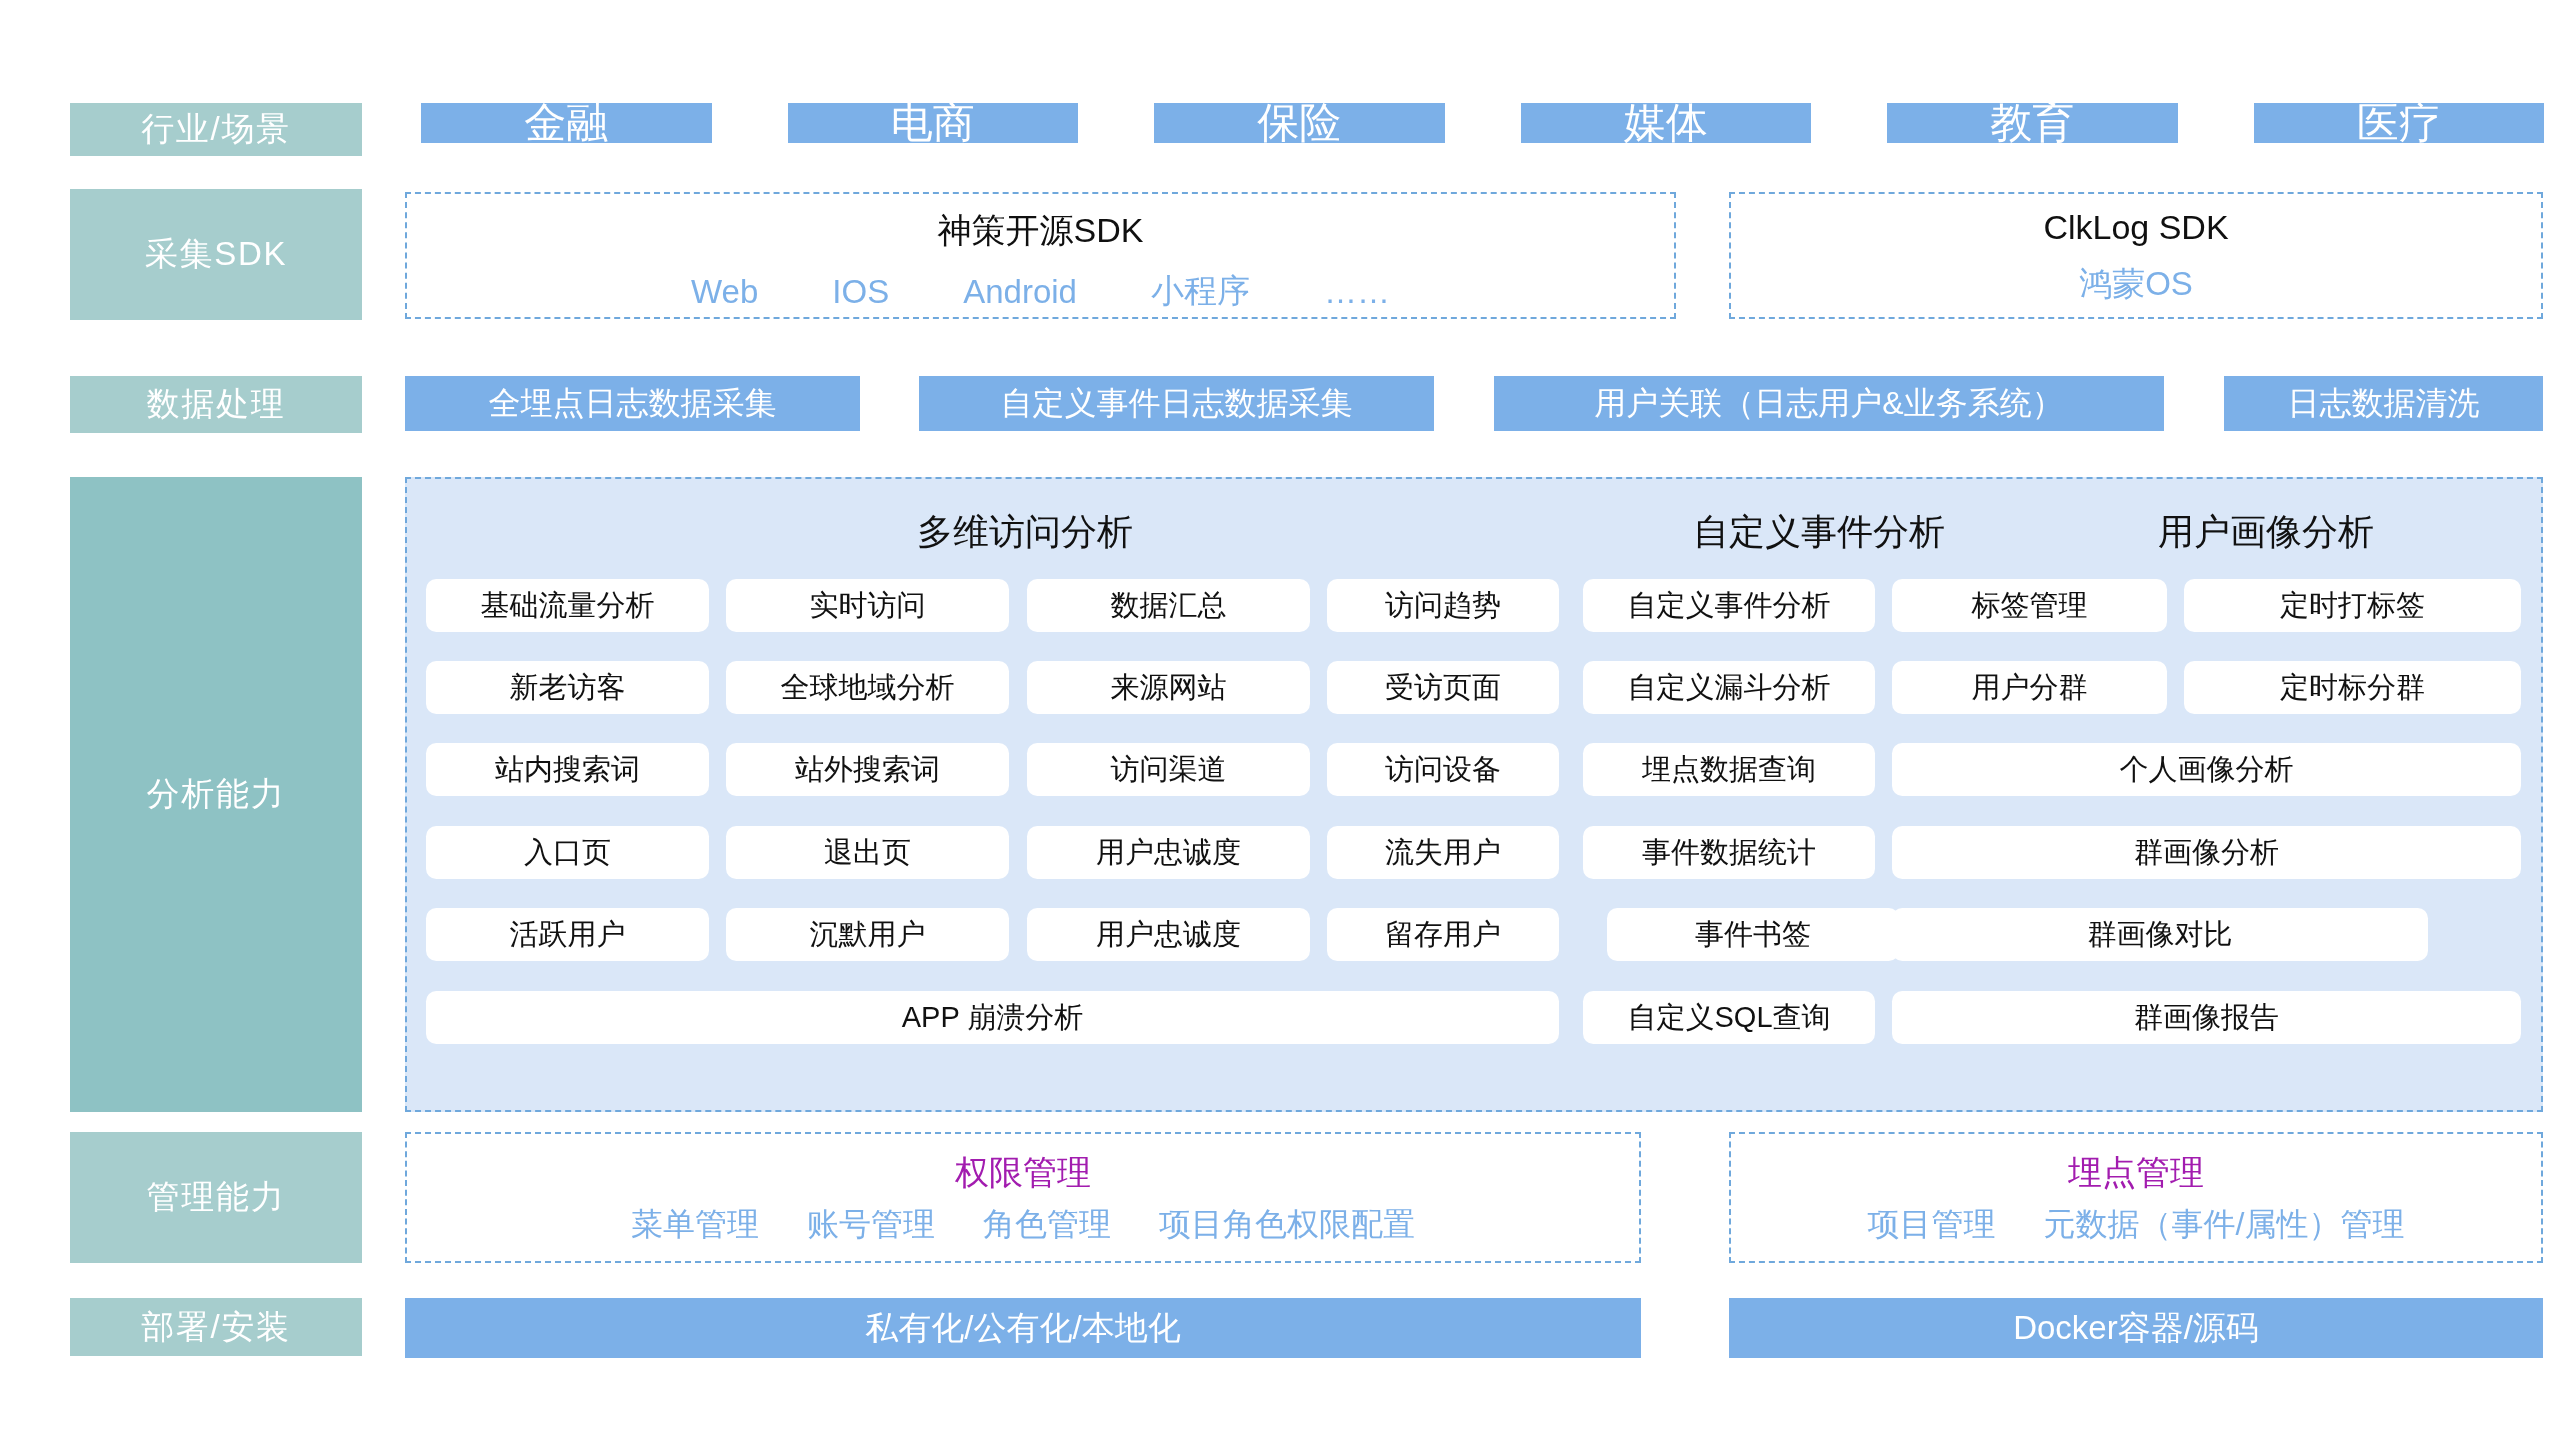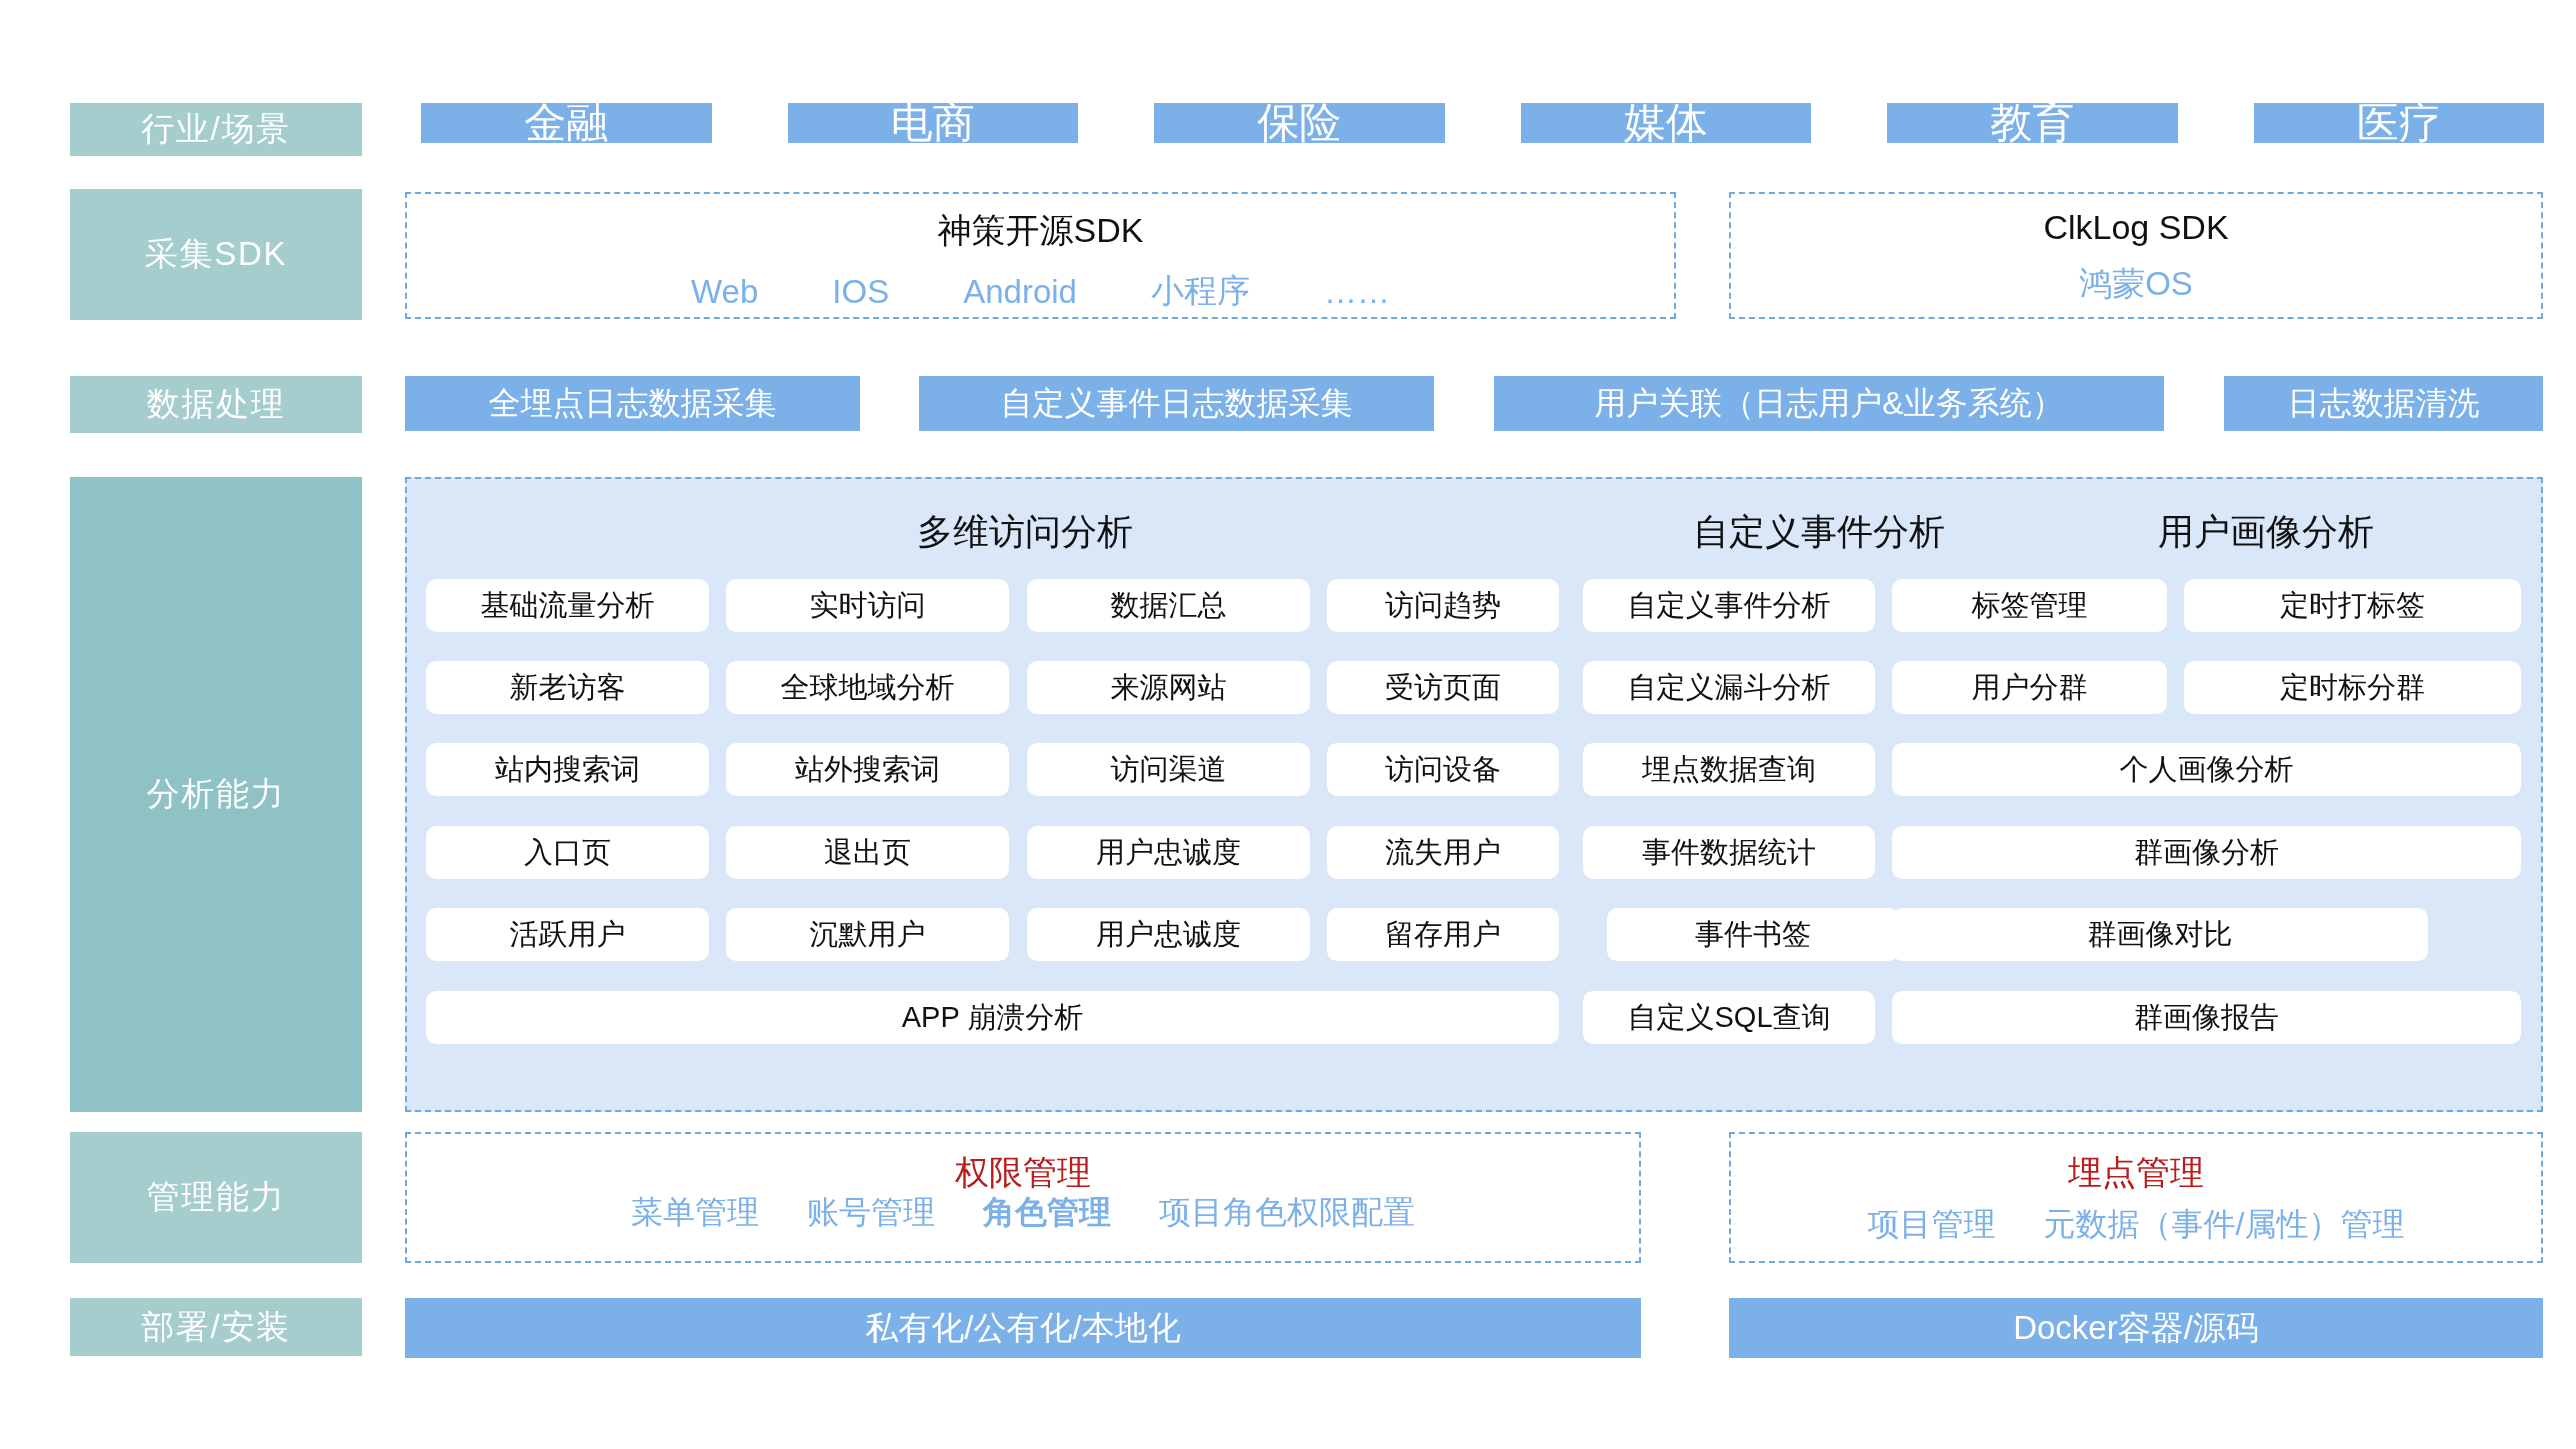--- a/index.html
+++ b/index.html
@@ -126,21 +126,21 @@
     height: 53px;
   }
 
   
   .mgmt-title {
     position: absolute;
     left: 0; right: 0;
     top: 15.5px;
     text-align: center;
     font-size: 34px;
-    color: #b91c1c;
+    color: #a21caf;
   }
   .mgmt-sub {
     position: absolute;
     left: 0; right: 0;
     bottom: 13.7px;
     display: flex;
     align-items: center;
     justify-content: center;
     font-size: 32px;
     color: #7cb0e8;
@@ -269,21 +269,21 @@
     <div class="cell" style="left:1485px;top:347px;width:629px;">群画像分析</div>
     <div class="cell" style="left:1485px;top:429px;width:536px;">群画像对比</div>
     <div class="cell" style="left:1485px;top:512px;width:629px;">群画像报告</div>
   </div>
 
   <div class="dashed" style="left:405px;top:1132px;width:1236px;height:131px;">
     <div class="mgmt-title">权限管理</div>
     <div class="mgmt-sub">
       <span style="margin:0 24px;">菜单管理</span>
       <span style="margin:0 24px;">账号管理</span>
-      <span style="margin:12px 24px;font-weight:bold;">角色管理</span>
+      <span style="margin:0 24px;">角色管理</span>
       <span style="margin:0 24px;">项目角色权限配置</span>
     </div>
   </div>
 
   <div class="dashed" style="left:1729px;top:1132px;width:814px;height:131px;">
     <div class="mgmt-title">埋点管理</div>
     <div class="mgmt-sub">
       <span style="margin:0 24px;">项目管理</span>
       <span style="margin:0 24px;">元数据（事件/属性）管理</span>
     </div>

